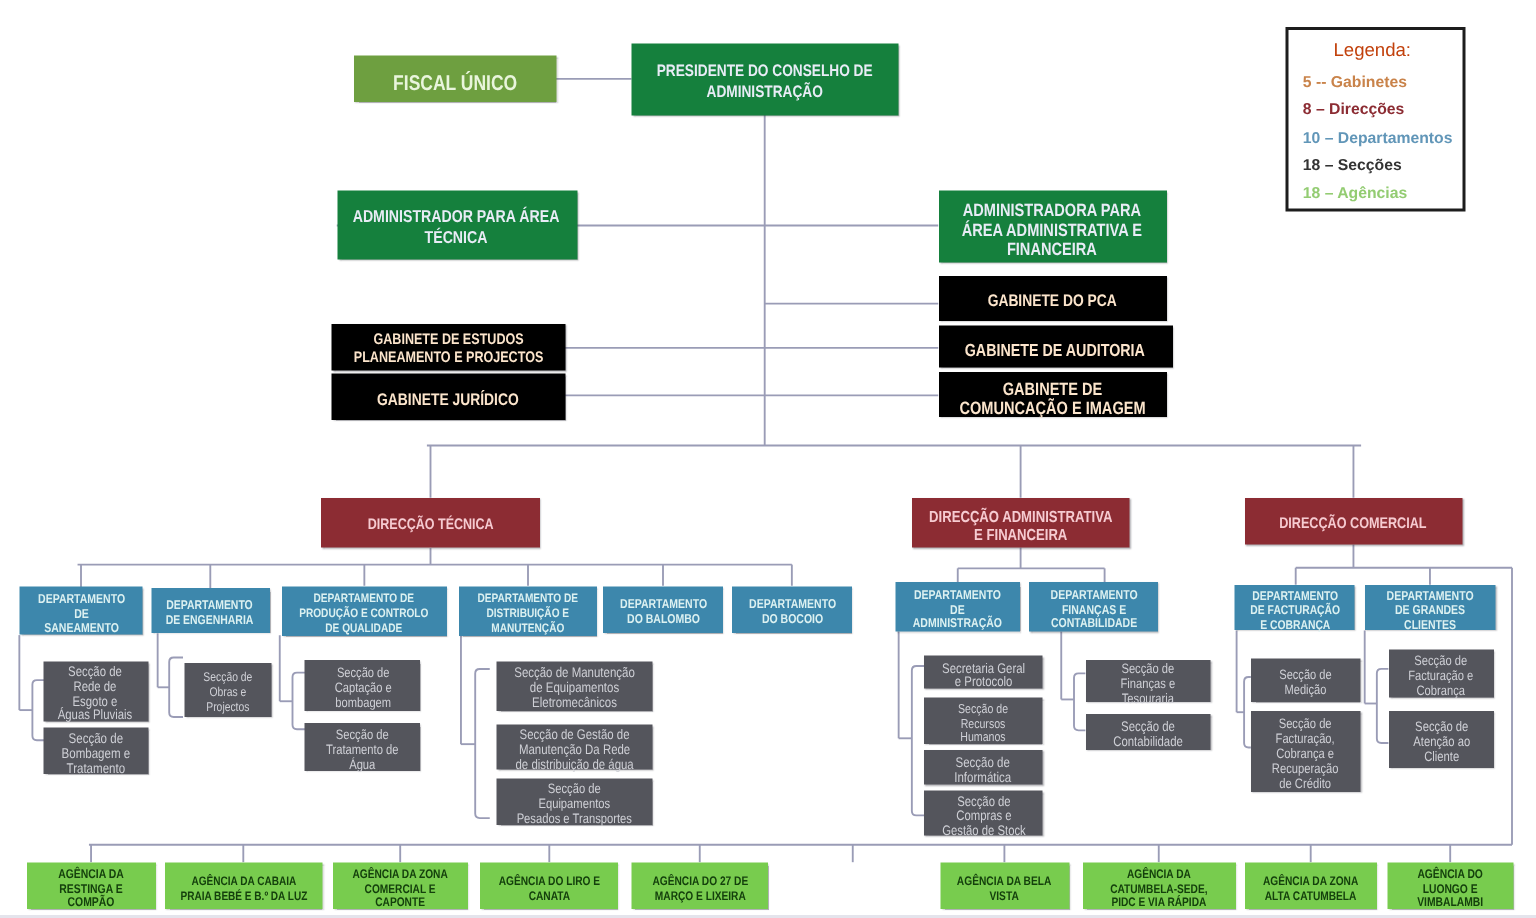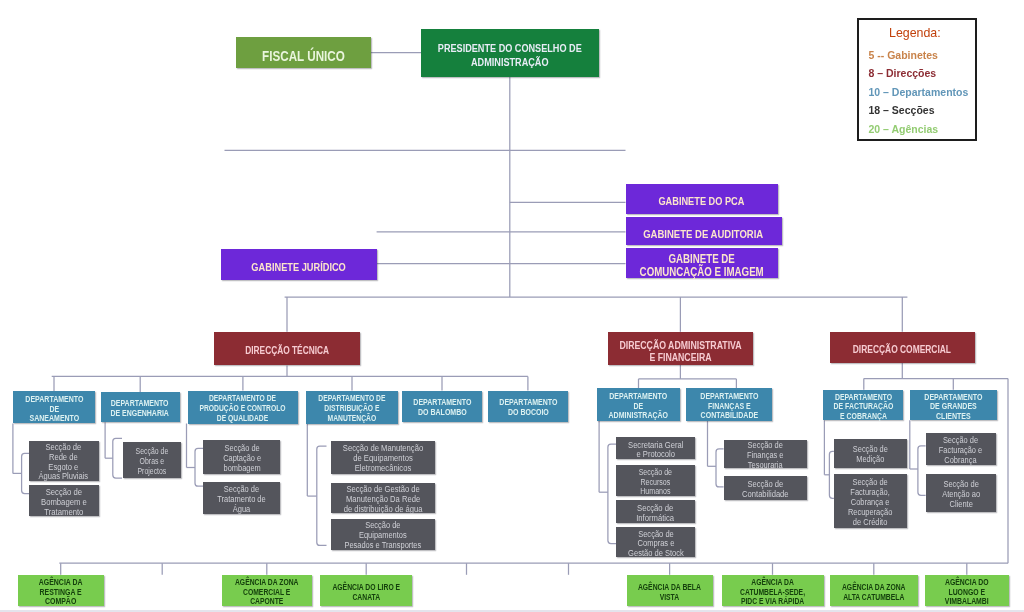--- a/index.html
+++ b/index.html
@@ -8,21 +8,21 @@
   #chart{position:relative;width:1024px;height:612px;background:#ffffff;}
 
   .box{position:absolute;display:flex;align-items:center;justify-content:center;
        box-sizing:border-box;color:#ffffff;font-weight:bold;overflow:visible;
        box-shadow:0.8px 0.8px 1.1px rgba(60,60,70,0.40);}
   .box > span{display:block;text-align:center;white-space:nowrap;
               transform:scaleX(0.82) translateY(0.26em);}
 
   .c-green{background:#6E9F40;color:#E9F5DC;}
   .c-navy{background:#15803d;color:#E8ECF6;}
-  .c-orange{background:#6d28d9;color:#FCE5CC;}
+  .c-orange{background:#000000;color:#FCE5CC;}
   .c-red{background:#8C2C33;color:#F6CBD1;}
   .c-teal{background:#3D87AC;color:#DCF1F1;}
   .c-gray{background:#54555C;font-weight:normal;color:#CFD0D6;}
   .c-lgreen{background:#78CC4E;color:#14400C;}
 
   svg#wires{position:absolute;left:0;top:0;width:1024px;height:612px;
             fill:none;stroke:#9A9CB6;stroke-width:1.25;}
 
   #page-edge{position:absolute;left:0;top:609.8px;width:1024px;height:2.2px;
              background:#E4E4EC;}
@@ -101,29 +101,38 @@
       <path d="M909.8 469.0 H917.9"></path>
       <path d="M925.6 445.9 H920.9 Q917.9 445.9 917.9 448.9 V492.3 Q917.9 495.3 920.9 495.3 H925.6"></path>
     </svg>
 
     <div class="box c-green" style="left:236px;top:37px;width:134.5px;height:31.2px;">
       <span style="font-size:14.23px;line-height:0.913;">FISCAL ÚNICO</span>
     </div>
     <div class="box c-navy" style="left:421px;top:28.5px;width:178px;height:48px;">
       <span style="font-size:11.13px;line-height:1.204;">PRESIDENTE DO CONSELHO DE<br>ADMINISTRAÇÃO</span>
     </div>
+    <div class="box c-navy" style="left:224.5px;top:127px;width:160px;height:45.5px;">
+      <span style="font-size:11.51px;line-height:1.164;">ADMINISTRADOR PARA ÁREA<br>TÉCNICA</span>
+    </div>
+    <div class="box c-navy" style="left:625.5px;top:127px;width:152px;height:47.5px;">
+      <span style="font-size:11.86px;line-height:1.13;">ADMINISTRADORA PARA<br>ÁREA ADMINISTRATIVA E<br>FINANCEIRA</span>
+    </div>
     <div class="box c-orange" style="left:625.5px;top:183.5px;width:152px;height:30px;">
       <span style="font-size:11.24px;line-height:1.121;">GABINETE DO PCA</span>
     </div>
     <div class="box c-orange" style="left:625.5px;top:217.4px;width:156px;height:27.9px;">
       <span style="font-size:11.61px;line-height:1.085;">GABINETE DE AUDITORIA</span>
     </div>
     <div class="box c-orange" style="left:625.5px;top:248.2px;width:152px;height:29.4px;">
       <span style="font-size:11.85px;line-height:1.063;">GABINETE DE<br>COMUNCAÇÃO E IMAGEM</span>
     </div>
+    <div class="box c-orange" style="left:220.5px;top:216.1px;width:156.1px;height:30.5px;">
+      <span style="font-size:10.22px;line-height:1.232;">GABINETE DE  ESTUDOS<br>PLANEAMENTO E PROJECTOS</span>
+    </div>
     <div class="box c-orange" style="left:220.5px;top:249.1px;width:156.1px;height:30.5px;">
       <span style="font-size:11.27px;line-height:1.118;">GABINETE JURÍDICO</span>
     </div>
     <div class="box c-red" style="left:213.7px;top:331.8px;width:146.5px;height:33.6px;">
       <span style="font-size:10.18px;line-height:1.237;">DIRECÇÃO  TÉCNICA</span>
     </div>
     <div class="box c-red" style="left:829.5px;top:331.8px;width:145.5px;height:31.2px;">
       <span style="font-size:10.28px;line-height:1.226;">DIRECÇÃO COMERCIAL</span>
     </div>
     <div class="box c-red" style="left:607.6px;top:331.8px;width:145.5px;height:33.2px;">
@@ -209,39 +218,45 @@
     </div>
     <div class="box c-gray" style="left:925.6px;top:433.0px;width:70.7px;height:31.8px;">
       <span style="font-size:9.09px;line-height:1.084;">Secção de<br>Facturação e<br>Cobrança</span>
     </div>
     <div class="box c-gray" style="left:925.6px;top:473.8px;width:70.7px;height:37.8px;">
       <span style="font-size:9.16px;line-height:1.075;">Secção  de<br>Atenção ao<br>Cliente</span>
     </div>
     <div class="box c-lgreen" style="left:17.8px;top:574.8px;width:85.8px;height:31.5px;">
       <span style="font-size:8.47px;line-height:1.145;">AGÊNCIA DA<br>RESTINGA E<br>COMPÃO</span>
     </div>
+    <div class="box c-lgreen" style="left:109.7px;top:574.8px;width:104.9px;height:31.5px;">
+      <span style="font-size:8.18px;line-height:1.186;">AGÊNCIA DA CABAIA<br>PRAIA BEBÉ E B.º DA LUZ</span>
+    </div>
     <div class="box c-lgreen" style="left:221.8px;top:574.8px;width:90.0px;height:31.5px;">
       <span style="font-size:8.28px;line-height:1.172;">AGÊNCIA  DA ZONA<br>COMERCIAL E<br>CAPONTE</span>
     </div>
     <div class="box c-lgreen" style="left:320.3px;top:574.8px;width:91.7px;height:31.5px;">
       <span style="font-size:8.29px;line-height:1.17;">AGÊNCIA DO LIRO E<br>CANATA</span>
+    </div>
+    <div class="box c-lgreen" style="left:420.8px;top:574.8px;width:91.4px;height:31.5px;">
+      <span style="font-size:8.28px;line-height:1.172;">AGÊNCIA  DO 27 DE<br>MARÇO E LIXEIRA</span>
     </div>
     <div class="box c-lgreen" style="left:626.6px;top:574.8px;width:86.1px;height:31.5px;">
       <span style="font-size:8.3px;line-height:1.169;">AGÊNCIA DA BELA<br>VISTA</span>
     </div>
     <div class="box c-lgreen" style="left:721.5px;top:574.8px;width:102.0px;height:31.5px;">
       <span style="font-size:8.26px;line-height:1.174;">AGÊNCIA DA<br>CATUMBELA-SEDE,<br>PIDC E VIA RÁPIDA</span>
     </div>
     <div class="box c-lgreen" style="left:829.5px;top:574.8px;width:88.6px;height:31.5px;">
       <span style="font-size:8.28px;line-height:1.172;">AGÊNCIA  DA ZONA<br>ALTA CATUMBELA</span>
     </div>
     <div class="box c-lgreen" style="left:924.7px;top:574.8px;width:84.2px;height:31.5px;">
       <span style="font-size:8.4px;line-height:1.155;">AGÊNCIA DO<br>LUONGO E<br>VIMBALAMBI</span>
     </div>
     <div id="page-edge"></div>
     <div id="legend"></div>
     <div class="lg-title" style="top:26px;">Legenda:</div>
     <div class="lg-row" style="top:48.5px;color:#C9834A;">5 -- Gabinetes</div>
     <div class="lg-row" style="top:67px;color:#8C2C33;">8 – Direcções</div>
     <div class="lg-row" style="top:85.5px;color:#6196B8;">10 – Departamentos</div>
     <div class="lg-row" style="top:104px;color:#333333;">18 – Secções</div>
-    <div class="lg-row" style="top:122.5px;color:#93CC72;">20 – Agências</div>
+    <div class="lg-row" style="top:122.5px;color:#93CC72;">18 – Agências</div>
 </div>
 
 </body></html>

